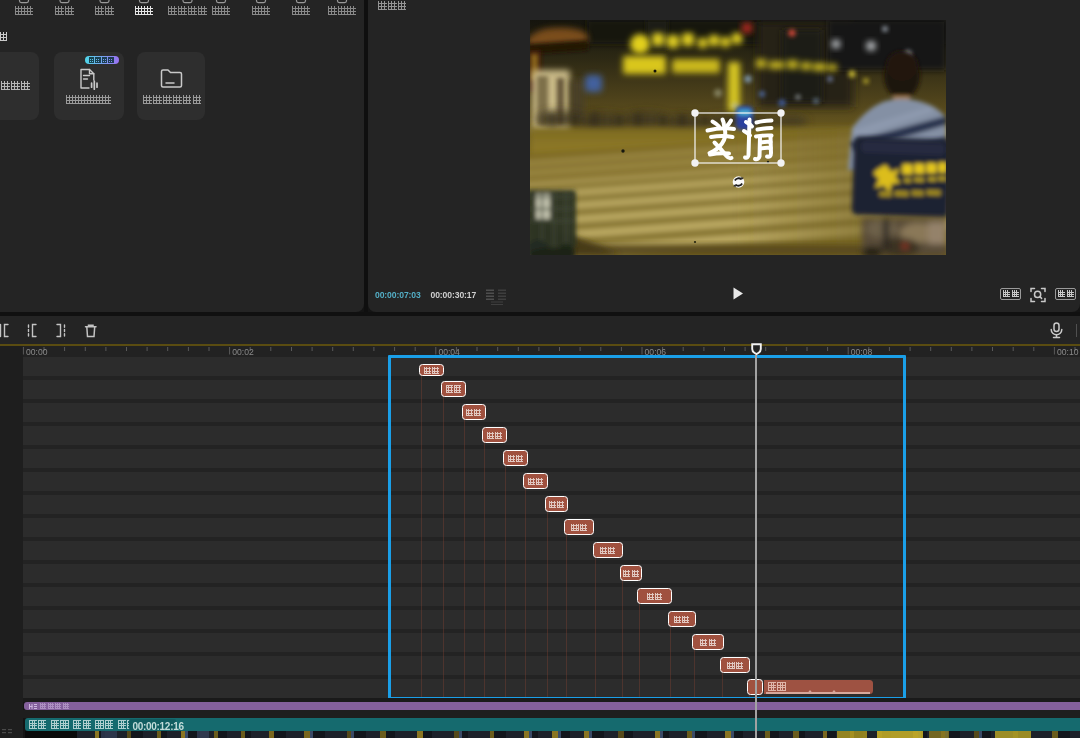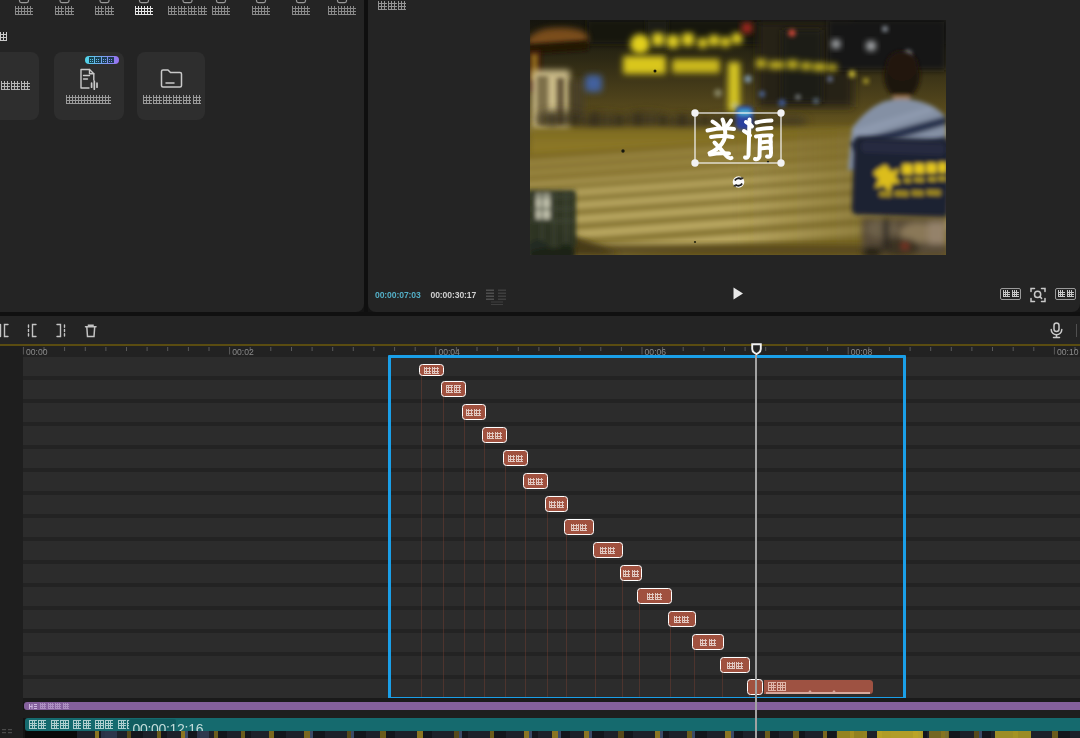--- a/index.html
+++ b/index.html
@@ -522,21 +522,21 @@
     <b class="z " style="left:37.9px;top:720.4px;width:8.4px;height:8.4px;opacity:0.8;background-image:repeating-linear-gradient(0deg,#d5e8e6 0 1px,transparent 1px 2.70px),repeating-linear-gradient(90deg,#d5e8e6 0 1px,transparent 1px 2.70px);"></b>
 <b class="z " style="left:50.8px;top:720.4px;width:8.4px;height:8.4px;opacity:0.8;background-image:repeating-linear-gradient(0deg,#d5e8e6 0 1px,transparent 1px 2.70px),repeating-linear-gradient(90deg,#d5e8e6 0 1px,transparent 1px 2.70px);"></b>
     <b class="z " style="left:60.2px;top:720.4px;width:8.4px;height:8.4px;opacity:0.8;background-image:repeating-linear-gradient(0deg,#d5e8e6 0 1px,transparent 1px 2.70px),repeating-linear-gradient(90deg,#d5e8e6 0 1px,transparent 1px 2.70px);"></b>
 <b class="z " style="left:73.1px;top:720.4px;width:8.4px;height:8.4px;opacity:0.8;background-image:repeating-linear-gradient(0deg,#d5e8e6 0 1px,transparent 1px 2.70px),repeating-linear-gradient(90deg,#d5e8e6 0 1px,transparent 1px 2.70px);"></b>
     <b class="z " style="left:82.5px;top:720.4px;width:8.4px;height:8.4px;opacity:0.8;background-image:repeating-linear-gradient(0deg,#d5e8e6 0 1px,transparent 1px 2.70px),repeating-linear-gradient(90deg,#d5e8e6 0 1px,transparent 1px 2.70px);"></b>
 <b class="z " style="left:95.4px;top:720.4px;width:8.4px;height:8.4px;opacity:0.8;background-image:repeating-linear-gradient(0deg,#d5e8e6 0 1px,transparent 1px 2.70px),repeating-linear-gradient(90deg,#d5e8e6 0 1px,transparent 1px 2.70px);"></b>
     <b class="z " style="left:104.8px;top:720.4px;width:8.4px;height:8.4px;opacity:0.8;background-image:repeating-linear-gradient(0deg,#d5e8e6 0 1px,transparent 1px 2.70px),repeating-linear-gradient(90deg,#d5e8e6 0 1px,transparent 1px 2.70px);"></b>
 <b class="z " style="left:117.7px;top:720.4px;width:8.4px;height:8.4px;opacity:0.8;background-image:repeating-linear-gradient(0deg,#d5e8e6 0 1px,transparent 1px 2.70px),repeating-linear-gradient(90deg,#d5e8e6 0 1px,transparent 1px 2.70px);"></b>
     <b class="z " style="left:127.1px;top:720.4px;width:8.4px;height:8.4px;opacity:0.8;background-image:repeating-linear-gradient(0deg,#d5e8e6 0 1px,transparent 1px 2.70px),repeating-linear-gradient(90deg,#d5e8e6 0 1px,transparent 1px 2.70px);"></b>
 <div class="a" style="left:128.5px;top:719px;width:47px;height:11px;background:#115d61;border-radius:2px"></div>
-<div class="a" style="left:132.5px;top:720.8px;font-size:14px;color:#c2dcda;white-space:nowrap;font-weight:normal;letter-spacing:-0.3px">00:00:12:16</div>
+<div class="a" style="left:132.5px;top:720.8px;font-size:10px;color:#c2dcda;white-space:nowrap;font-weight:bold;letter-spacing:-0.3px">00:00:12:16</div>
 <div class="a" style="left:24.6px;top:731px;width:1055.4px;height:7px;background:#0a0a0a"></div>
 <svg class="a" style="left:77px;top:731px" width="1003" height="7" viewBox="0 0 1003 7">
       <rect width="1003" height="7" fill="#171a20"></rect>
       <rect x="0" y="0" width="18" height="7" fill="#1d212a"></rect>
       <rect x="18" y="0" width="4" height="7" fill="#8a7522"></rect>
       <rect x="22" y="0" width="6" height="7" fill="#13161c"></rect>
       <rect x="28" y="0" width="22" height="7" fill="#1d212a"></rect>
       <rect x="50" y="0" width="4" height="7" fill="#55491a"></rect>
       <rect x="54" y="0" width="12" height="7" fill="#13161c"></rect>
       <rect x="66" y="0" width="14" height="7" fill="#1d212a"></rect>

